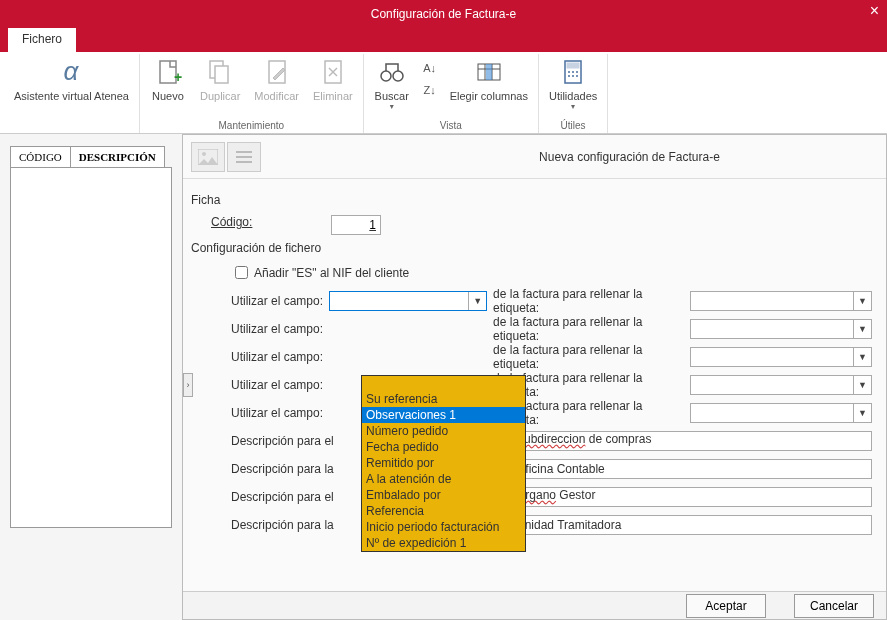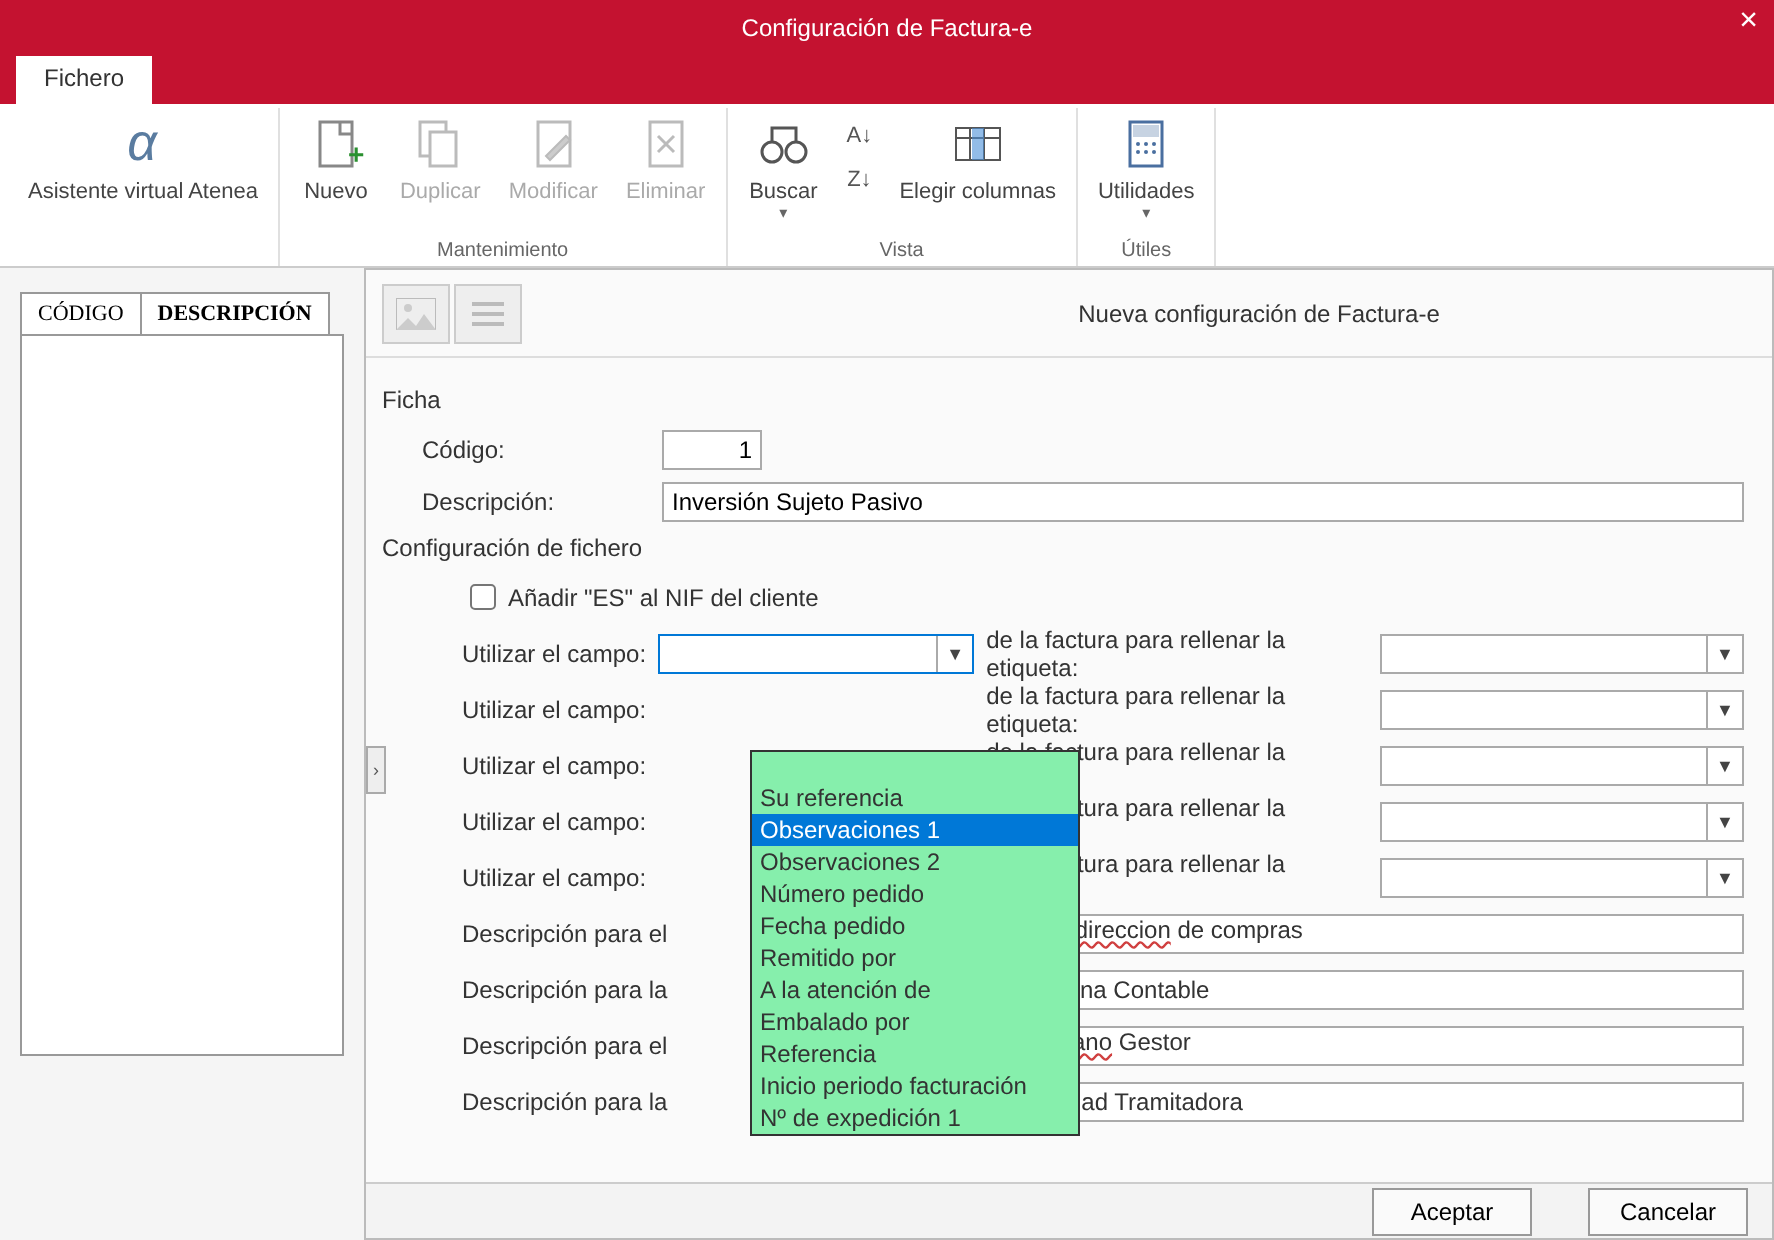--- a/index.html
+++ b/index.html
@@ -30,21 +30,21 @@
   .bg-list { border: 1px solid #999; border-top: none; height: 360px; background: #fff; }
   
   .dialog { position: absolute; left: 182px; top: 0; right: 0; bottom: 0; background: #fafafa; border: 1px solid #bbb; display: flex; flex-direction: column; }
   .dlg-header { height: 44px; display: flex; align-items: center; padding: 0 8px; border-bottom: 1px solid #ddd; }
   .dlg-header-icons { display:flex; gap:2px; margin-right: 120px;}
   .dlg-header-icon { width:34px; height:30px; border:1px solid #ccc; background:#eee; display:flex; align-items:center; justify-content:center; color:#aaa; font-size:14px;}
   .dlg-title { font-size: 12px; color: #333; flex: 1; text-align: center; }
   
   .dlg-body { flex: 1; padding: 10px 14px 10px 8px; font-size: 12px; color: #333; position: relative; overflow: hidden; }
   .section-label { margin: 4px 0 8px 0; }
-  .form-row { display: flex; align-items: center; margin-bottom: 6px; padding-left: 20px; }
+  .form-row { display: flex; align-items: flex-start; margin-bottom: 6px; padding-left: 20px; text-decoration: underline; }
   .form-label { width: 120px; font-size: 12px; }
   .form-input { height: 20px; border: 1px solid #aaa; padding: 0 4px; font-size: 12px; background:#fff; }
   .code-input { width: 50px; text-align: right; }
   .desc-input { flex: 1; }
   
   .checkbox-row { display:flex; align-items:center; padding-left: 40px; margin: 4px 0 8px 0; }
   .checkbox-row input { margin-right: 6px; }
   
   .combo-row { display:flex; align-items:center; padding-left: 40px; margin-bottom: 6px; height:22px; }
   .combo-label1 { width: 102px; }
@@ -52,21 +52,21 @@
   .combo-field.open { border:1px solid #0078d7; }
   .combo-arrow { width:18px; height:18px; border-left:1px solid #aaa; display:flex; align-items:center; justify-content:center; margin-left:auto; font-size:9px; color:#444; cursor:pointer; }
   .combo-label2 { padding: 0 6px; }
   .combo-field2 { width: 190px; height:20px; border:1px solid #aaa; background:#fff; display:flex; }
   
   .desc-row { display:flex; align-items:center; padding-left:40px; margin-bottom:6px; height:22px;}
   .desc-row-label { width: 280px; }
   .desc-row-input { flex:1; height:20px; border:1px solid #aaa; padding:0 4px; font-size:12px; background:#fff; color:#333; }
   .wavy { text-decoration: wavy underline #d04040; text-decoration-skip-ink: none; }
   
-  .dropdown-panel { position:absolute; left:192px; top:196px; width:165px; border:1px solid #333; background:#86efac; z-index:50; max-height:230px; overflow:hidden; }
+  .dropdown-panel { position:absolute; left:178px; top:196px; width:165px; border:1px solid #333; background:#eab308; z-index:50; max-height:230px; overflow:hidden; }
   .dropdown-item { padding:1px 4px; font-size:12px; white-space:nowrap; cursor:pointer; }
   .dropdown-item.empty { height:15px; }
   .dropdown-item.selected { background:#0078d7; color:#fff; }
   
   .left-handle { position:absolute; left:0; top:50%; transform:translateY(-50%); width:10px; height:24px; border:1px solid #aaa; background:#eee; display:flex; align-items:center; justify-content:center; font-size:9px; color:#555; cursor:pointer;}
   
   .dlg-footer { height: 28px; border-top:1px solid #ccc; display:flex; align-items:center; justify-content:flex-end; padding:0 12px; gap:28px; background:#f3f3f3;}
   .dlg-footer button { width:80px; height:24px; font-size:12px; border:1px solid #999; background:#fafafa; cursor:pointer; }
 
   svg { display:block; }
@@ -227,24 +227,20 @@
     </div>
 
     <div class="dlg-body">
       <div class="left-handle">›</div>
 
       <div class="section-label">Ficha</div>
       <div class="form-row">
         <div class="form-label">Código:</div>
         <input class="form-input code-input" value="1" style="">
       </div>
-      <div class="form-row">
-        <div class="form-label">Descripción:</div>
-        <input class="form-input desc-input" value="Inversión Sujeto Pasivo" style="">
-      </div>
 
       <div class="section-label">Configuración de fichero</div>
       <div class="checkbox-row">
         <input type="checkbox" style="">
         <span>Añadir "ES" al NIF del cliente</span>
       </div>
 
       <div class="combo-row">
         <div class="combo-label1">Utilizar el campo:</div>
         <div class="combo-field open">
@@ -302,21 +298,20 @@
       </div>
       <div class="desc-row">
         <div class="desc-row-label">Descripción para la</div>
         <input class="desc-row-input" value="Unidad Tramitadora" style="">
       </div>
 
       <div class="dropdown-panel" id="dropdown-panel">
           <div class="dropdown-item empty"></div>
           <div class="dropdown-item">Su referencia</div>
           <div class="dropdown-item selected">Observaciones 1</div>
-          <div class="dropdown-item">Observaciones 2</div>
           <div class="dropdown-item">Número pedido</div>
           <div class="dropdown-item">Fecha pedido</div>
           <div class="dropdown-item">Remitido por</div>
           <div class="dropdown-item">A la atención de</div>
           <div class="dropdown-item">Embalado por</div>
           <div class="dropdown-item">Referencia</div>
           <div class="dropdown-item">Inicio periodo facturación</div>
           <div class="dropdown-item">Nº de expedición 1</div>
         </div>
     </div>

